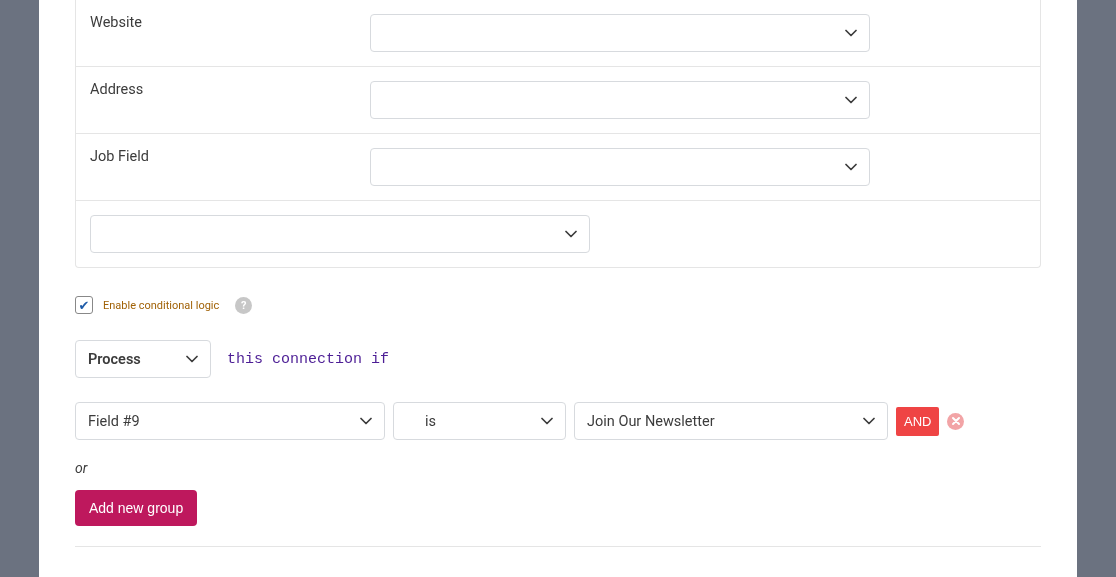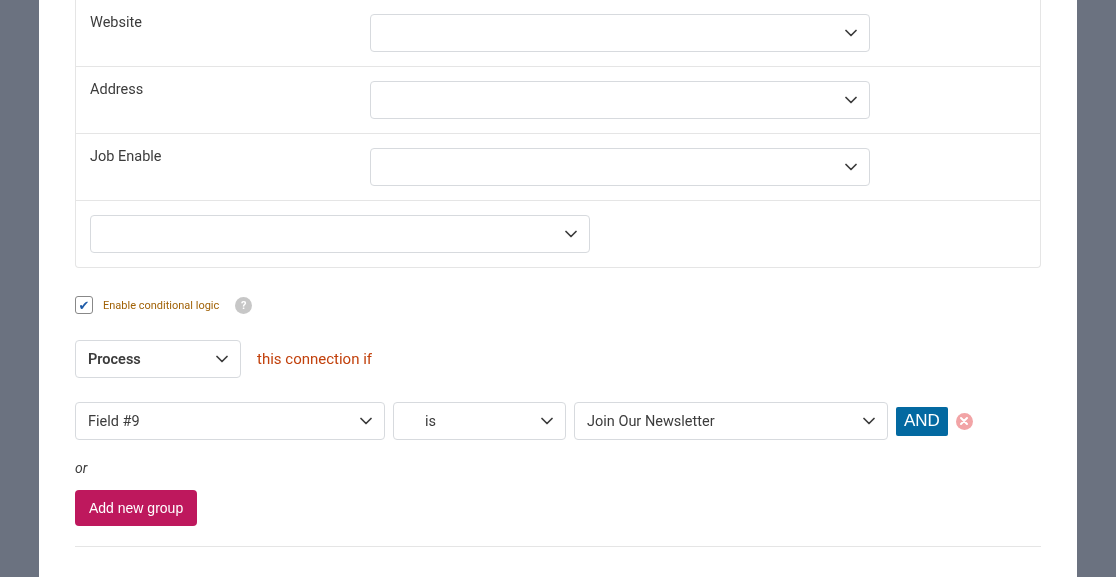--- a/index.html
+++ b/index.html
@@ -120,49 +120,50 @@
       display: flex;
       align-items: center;
       padding: 0 36px 0 12px;
       position: relative;
       color: #3c3c3c;
       font-size: 14.5px;
       cursor: pointer;
     }
     .process-select {
       font-weight: 600;
-      width: 166px;
+      width: 136px;
     }
     .static-text {
-      color: #c2410c;
+      color: #4c1d95;
       font-size: 15px;
+      font-family: Liberation Mono, monospace;
     }
     .condition-row {
       display: flex;
       align-items: center;
       gap: 8px;
       margin-top: 24px;
     }
     .condition-select-field {
       width: 310px;
     }
     .condition-select-op {
       width: 173px;
       padding-left: 31px;
     }
     .condition-select-value {
       width: 314px;
     }
     .and-button {
       height: 29px;
-      background: #0369a1;
+      background: #ef4444;
       border: none;
       border-radius: 2px;
       color: #ffffff;
-      font-size: 17px;
+      font-size: 13px;
       padding: 0 8px;
       cursor: pointer;
       display: flex;
       align-items: center;
     }
     .delete-icon {
       width: 17px;
       height: 17px;
       border-radius: 50%;
       background: #f2a4a6;
@@ -215,21 +216,21 @@
       <div class="row-label">Address</div>
       <div class="row-select">
         <span class="chevron">
           <svg width="12" height="8" viewBox="0 0 12 8">
               <path d="M1 1.5 L6 6.5 L11 1.5" stroke="#3c3c3c" stroke-width="1.7" fill="none" stroke-linecap="round" stroke-linejoin="round"></path>
             </svg>
         </span>
       </div>
     </div>
     <div class="form-row">
-      <div class="row-label">Job Enable</div>
+      <div class="row-label">Job Field</div>
       <div class="row-select">
         <span class="chevron">
           <svg width="12" height="8" viewBox="0 0 12 8">
               <path d="M1 1.5 L6 6.5 L11 1.5" stroke="#3c3c3c" stroke-width="1.7" fill="none" stroke-linecap="round" stroke-linejoin="round"></path>
             </svg>
         </span>
       </div>
     </div>
     <div class="form-row">
       <div class="row-select">

